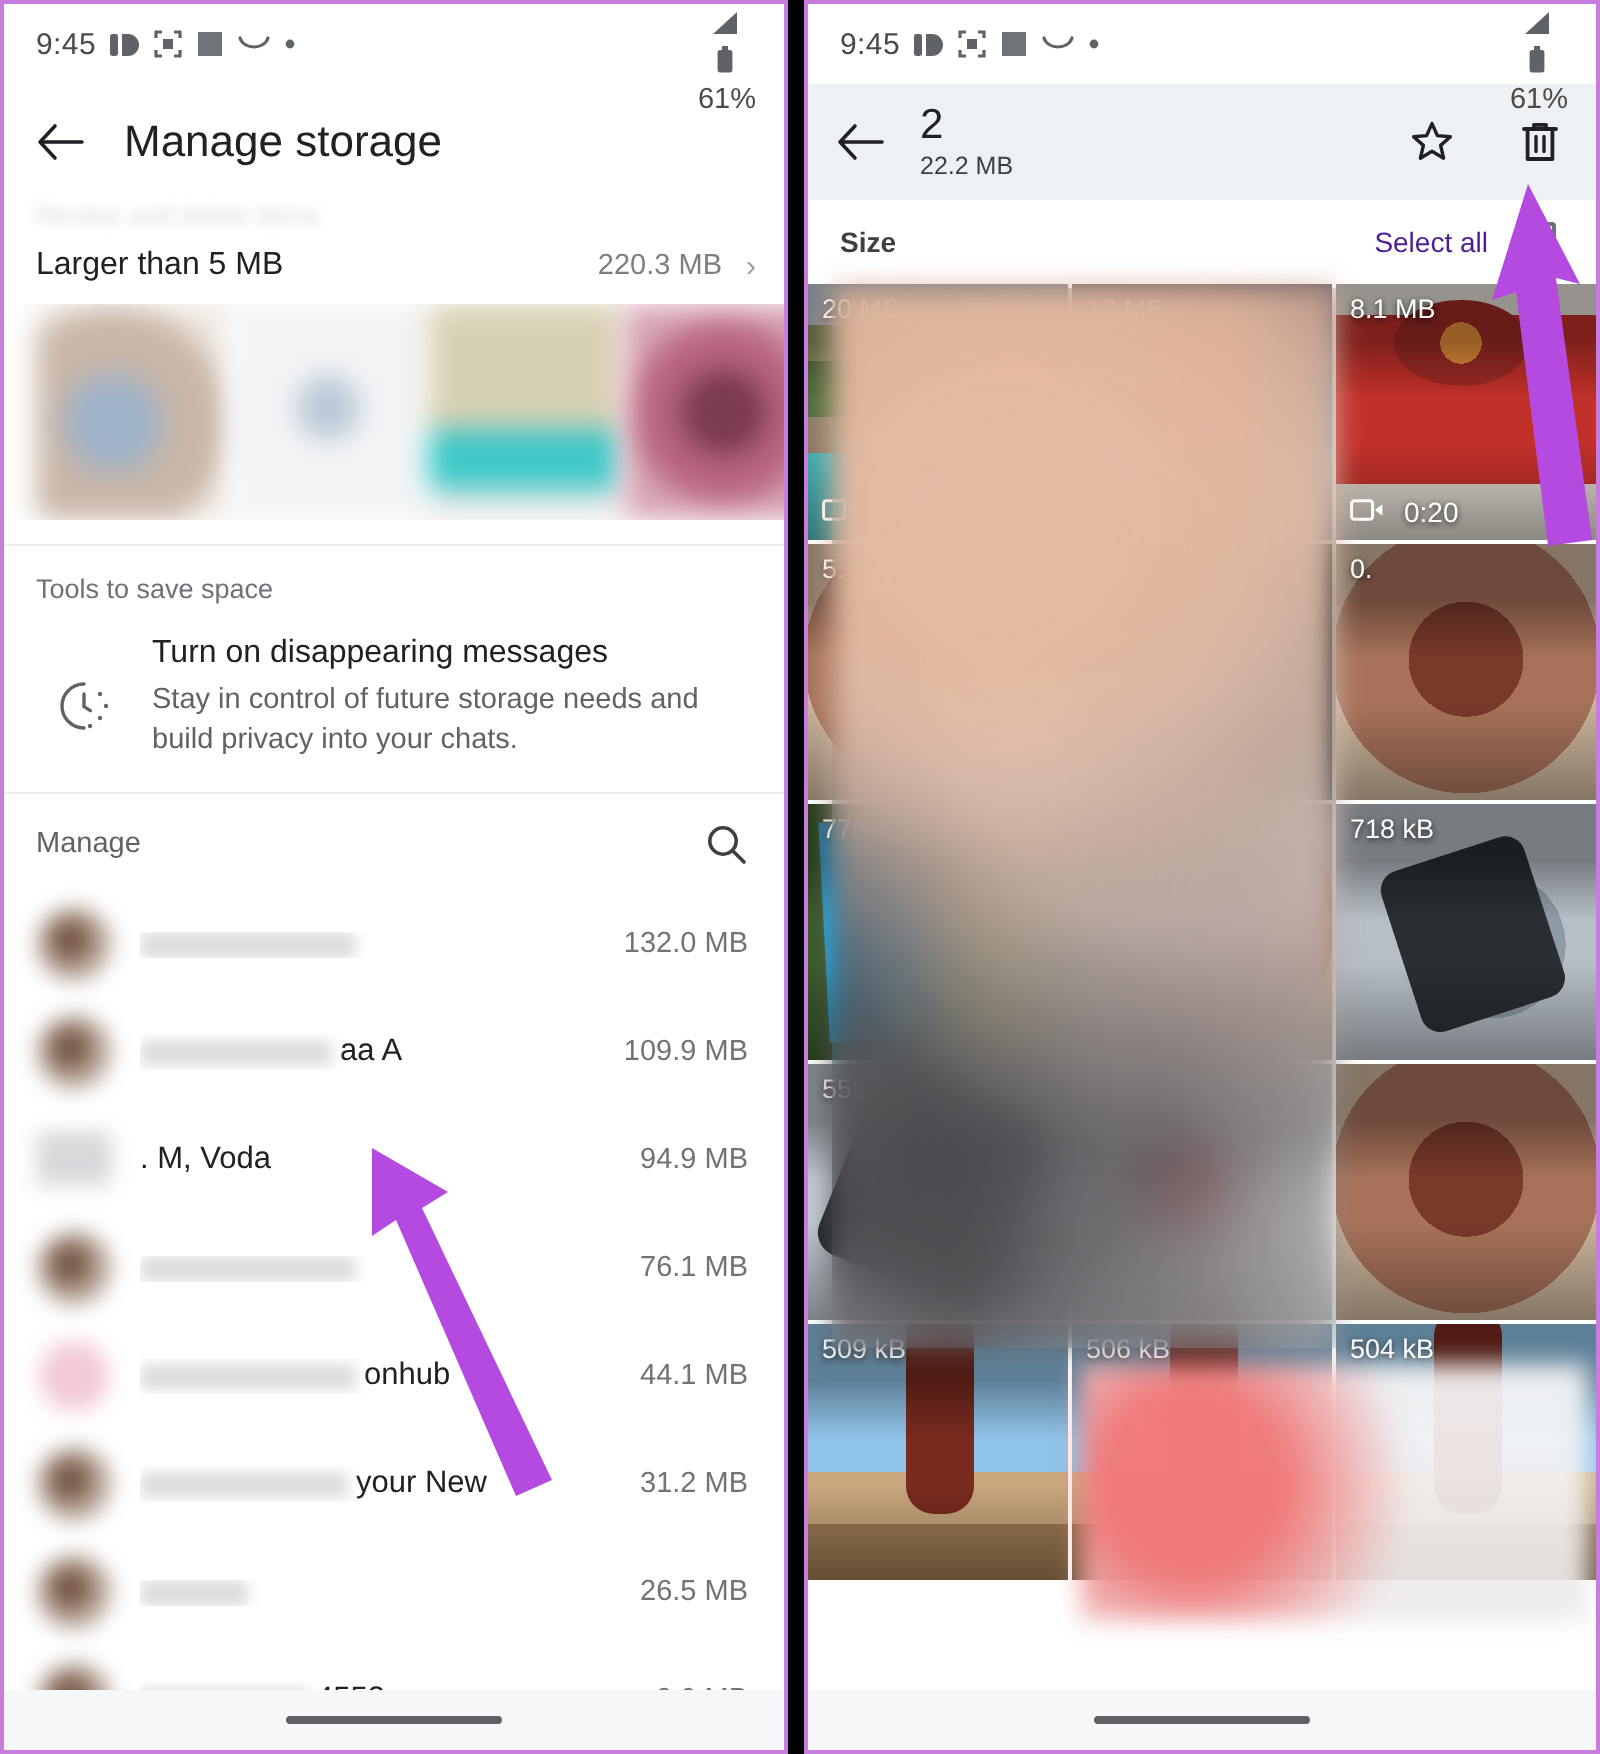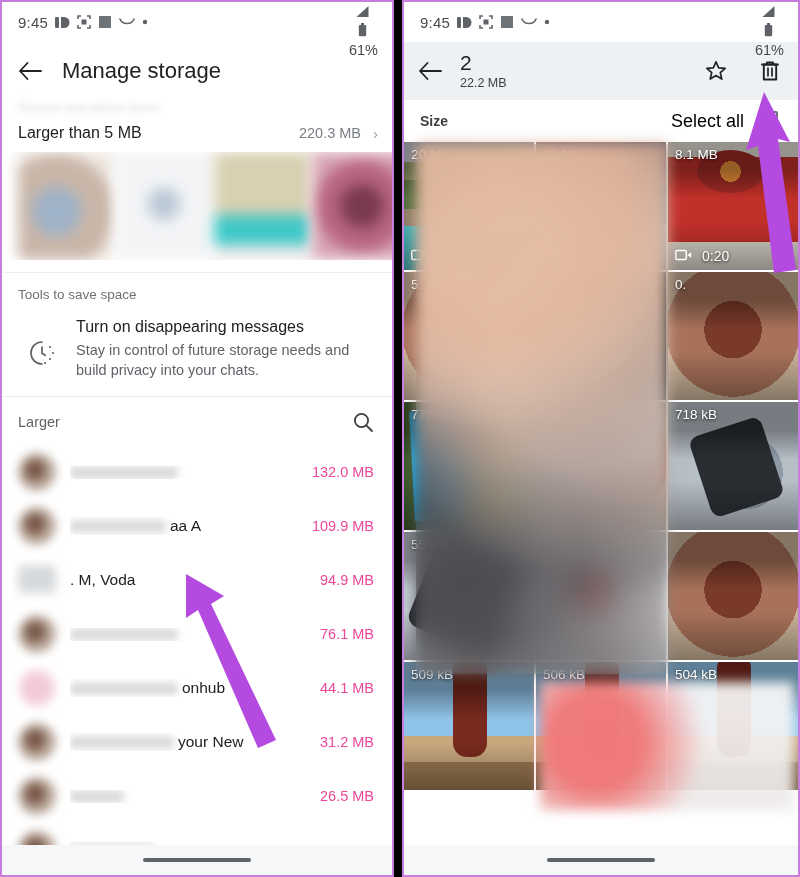--- a/index.html
+++ b/index.html
@@ -139,21 +139,21 @@
     overflow: hidden; white-space: nowrap;
   }
   .redact {
     display: inline-block;
     height: 13px;
     background: #dcdcdc;
     border-radius: 3px;
     filter: blur(3.5px);
     margin-right: 4px;
   }
-  .chat-size { font-size: 14.5px; color: #ec4899; }
+  .chat-size { font-size: 14.5px; color: #737373; }
 
   .navbar {
     position: absolute; left: 0; right: 0; bottom: 0;
     height: 30px; background: #f6f7f9;
     display: flex; align-items: center; justify-content: center;
   }
   .navpill { width: 108px; height: 4px; border-radius: 3px; background: #5f6368; }
 
   
   .sel-appbar {
@@ -170,21 +170,21 @@
   .sel-act { color: #202124; cursor: pointer; }
 
   .size-head {
     height: 42px;
     display: flex; align-items: center;
     padding: 0 20px 0 16px;
     background: #fff;
   }
   .size-head .lt { font-size: 14px; color: #3c4043; font-weight: bold; }
   .size-head .sp { flex: 1; }
-  .size-head .rt { font-size: 18px; color: #000000; margin-right: 14px; }
+  .size-head .rt { font-size: 14px; color: #4c1d95; margin-right: 14px; }
   .cbox { width: 20px; height: 20px; border: 2px solid #6d7278; border-radius: 2px; }
 
   .grid {
     position: relative;
     width: 394px;
     display: grid;
     grid-template-columns: 1fr 1fr 1fr;
     grid-auto-rows: 128px;
     gap: 2px;
   }
@@ -383,21 +383,21 @@
           <path d="M14 8v6.3l3.2 2" stroke="#5f6368" stroke-width="1.7" fill="none" stroke-linecap="round"></path>
         </svg>
       </span>
       <div>
         <div class="tool-title">Turn on disappearing messages</div>
         <div class="tool-sub">Stay in control of future storage needs and build privacy into your chats.</div>
       </div>
     </div>
 
     <div class="chats-head">
-      <span class="t">Larger</span>
+      <span class="t">Manage</span>
       <span class="sp"></span>
       <span class="ic">
         <svg width="22" height="22" viewBox="0 0 22 22">
             <circle cx="9.5" cy="9.5" r="6.6" stroke="#3c4043" stroke-width="1.8" fill="none"></circle>
             <path d="M14.6 14.6L20 20" stroke="#3c4043" stroke-width="1.8" stroke-linecap="round"></path>
           </svg>
       </span>
     </div>
 
     <div id="chat-list">

